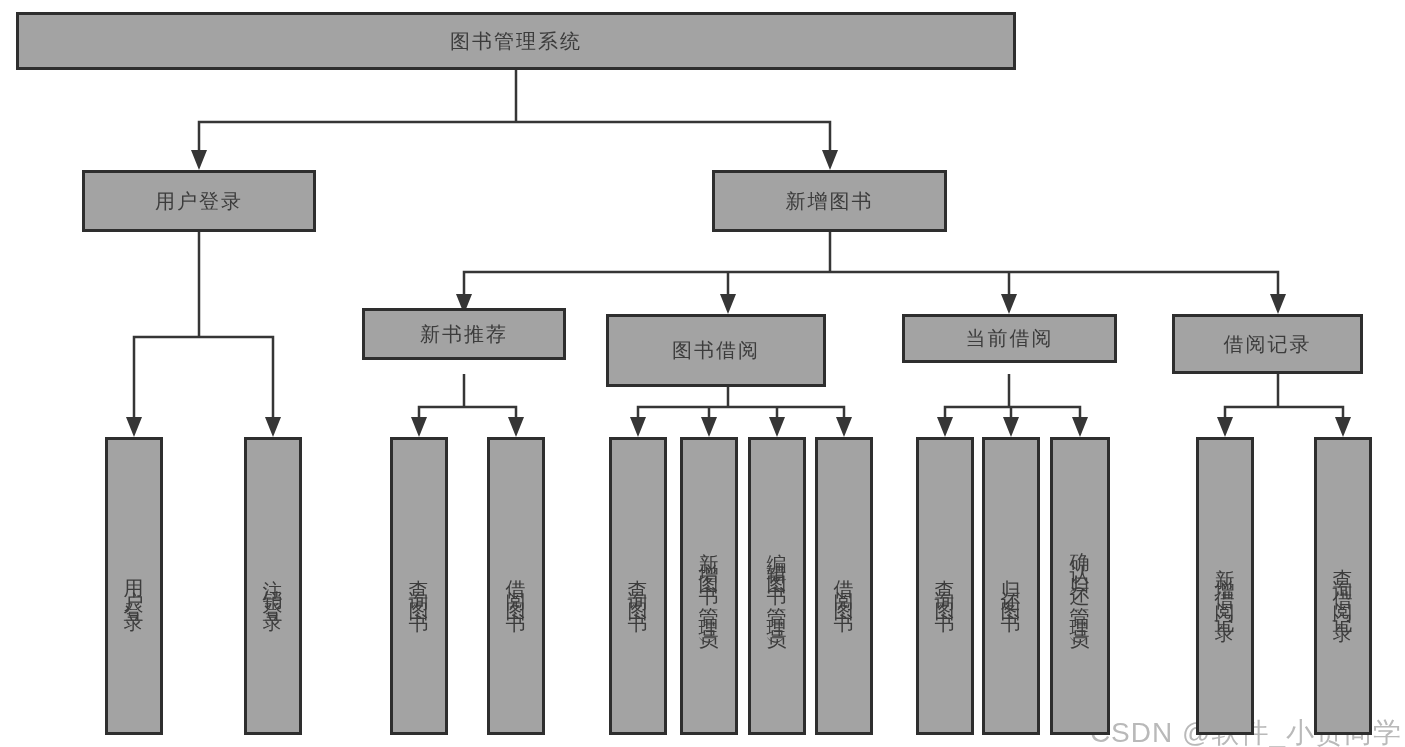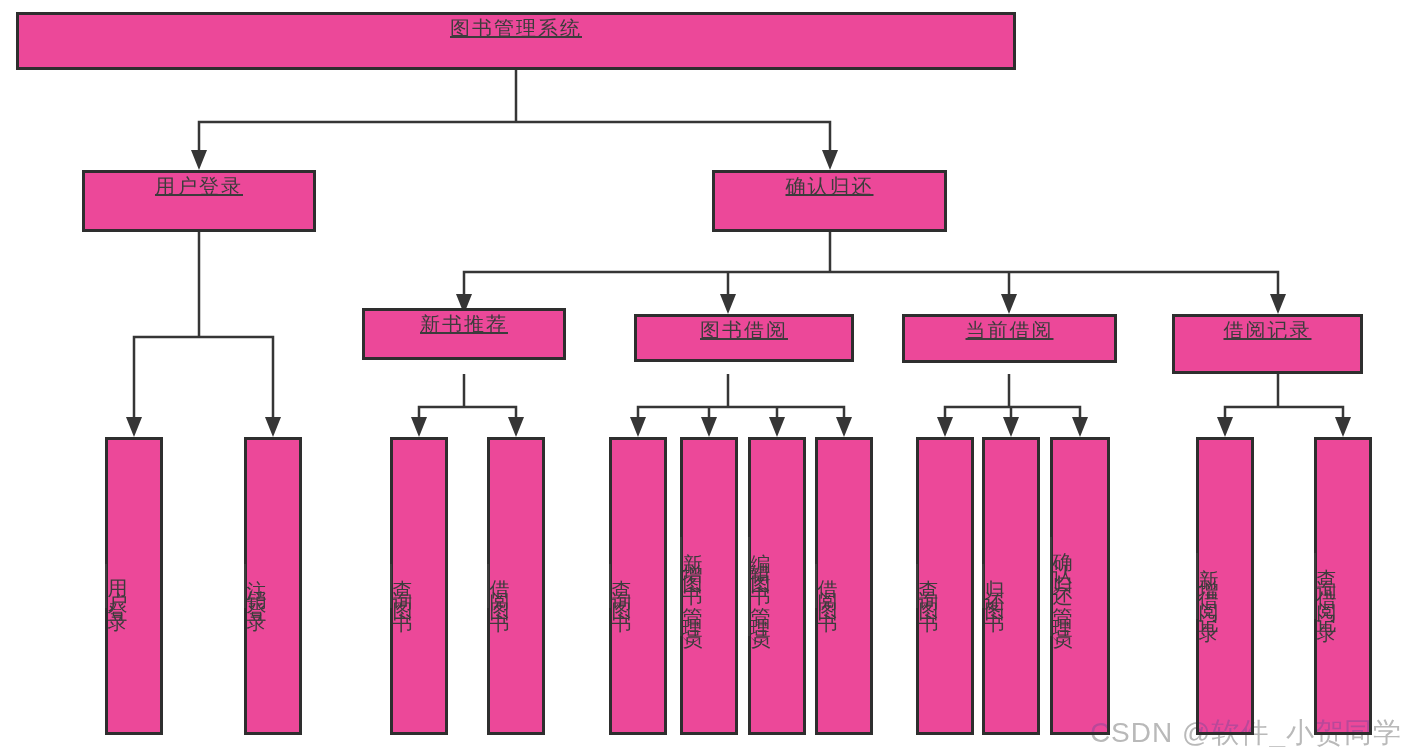--- a/index.html
+++ b/index.html
@@ -2,23 +2,23 @@
 <html><head>
 <meta charset="utf-8">
 <style>
   html,body{margin:0;padding:0;background:#ffffff;}
   .stage{
     position:relative;width:1405px;height:747px;background:#ffffff;
     font-family:"Liberation Sans","DejaVu Sans",sans-serif;overflow:hidden;
   }
   .wires{position:absolute;left:0;top:0;z-index:1;}
   .node{
-    position:absolute;box-sizing:border-box;background:#ec4899;
-    border:3px solid #2e2e2e;display:flex;justify-content:center;
-    color:#3c3c3c;z-index:2;text-decoration:underline;
+    position:absolute;box-sizing:border-box;background:#a3a3a3;
+    border:3px solid #2e2e2e;display:flex;align-items:center;justify-content:center;
+    color:#3c3c3c;z-index:2;
   }
   .node.h span{font-size:20px;letter-spacing:2px;white-space:nowrap;}
   .node.v{writing-mode:vertical-lr;text-orientation:mixed;}
   .node.v span{font-size:20px;letter-spacing:11px;line-height:1;}
   .watermark{
     position:absolute;z-index:3;top:714px;right:3px;
     color:#b9b9b9;font-size:28px;letter-spacing:1px;white-space:nowrap;
     mix-blend-mode:darken;
   }
 </style>
@@ -78,27 +78,27 @@
   </svg>
 
   <div class="node h" style="left:16px;top:12px;width:1000px;height:58px">
     <span>图书管理系统</span>
   </div>
 
   <div class="node h" style="left:82px;top:170px;width:234px;height:62px">
     <span>用户登录</span>
   </div>
   <div class="node h" style="left:712px;top:170px;width:235px;height:62px">
-    <span>确认归还</span>
+    <span>新增图书</span>
   </div>
 
   <div class="node h" style="left:362px;top:308px;width:204px;height:52px">
     <span>新书推荐</span>
   </div>
-  <div class="node h" style="left:634px;top:314px;width:220px;height:48px">
+  <div class="node h" style="left:606px;top:314px;width:220px;height:73px">
     <span>图书借阅</span>
   </div>
   <div class="node h" style="left:902px;top:314px;width:215px;height:49px">
     <span>当前借阅</span>
   </div>
   <div class="node h" style="left:1172px;top:314px;width:191px;height:60px">
     <span>借阅记录</span>
   </div>
 
   <div class="node v" style="left:105px;top:437px;width:58px;height:298px">

